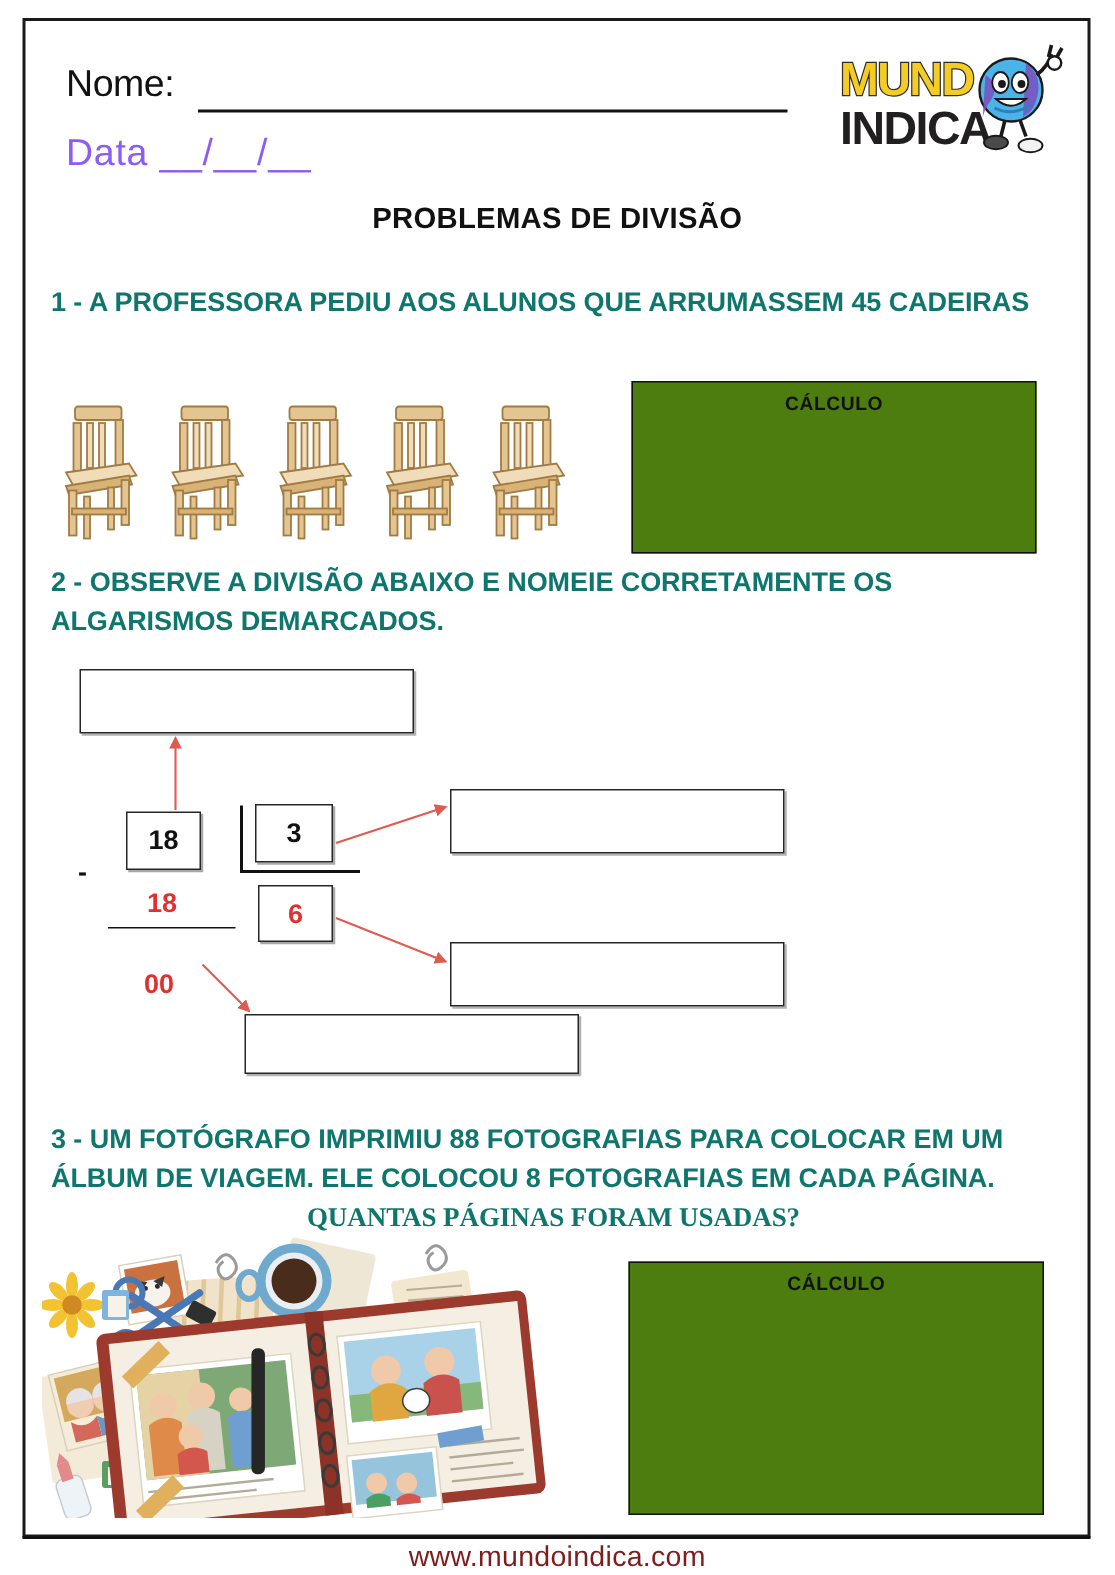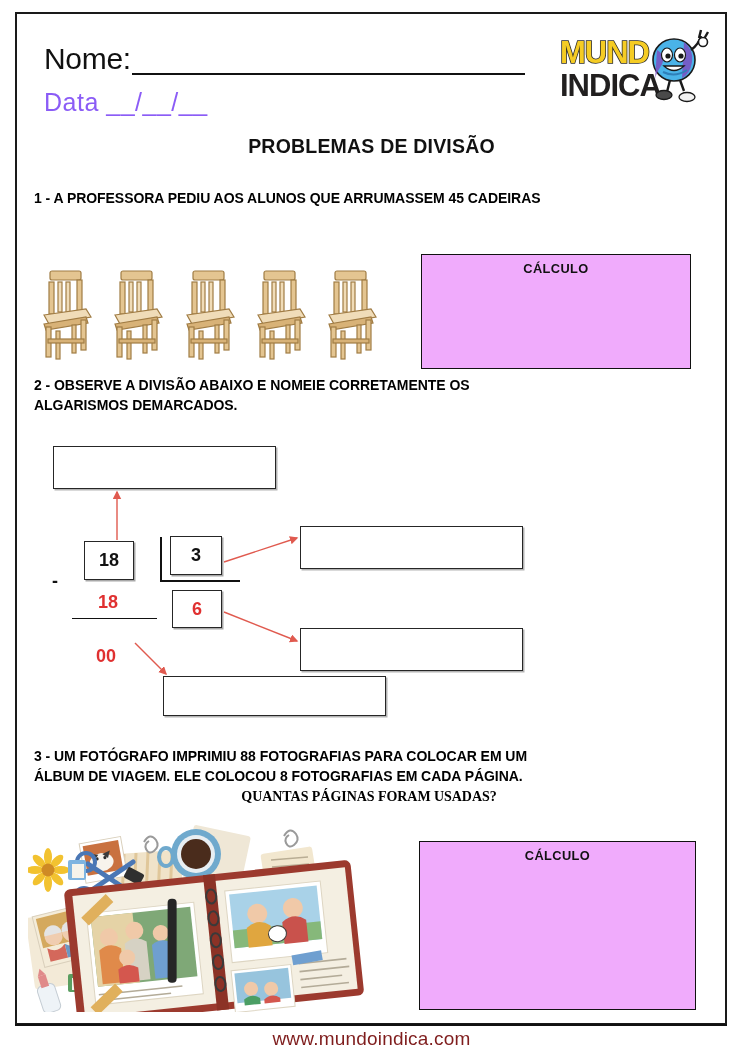--- a/index.html
+++ b/index.html
@@ -25,21 +25,21 @@
     height: 1013px;
     border: 2px solid #1a1a1a;
     box-sizing: border-box;
   }
 
   
   #name-row {
     position: absolute;
     left: 44px;
     top: 42px;
-    font-size: 30px;
+    font-size: 25px;
     color: #111;
     letter-spacing: -0.3px;
     white-space: nowrap;
   }
   #name-rule {
     position: absolute;
     left: 132px;
     top: 73px;
     width: 393px;
     height: 0;
@@ -74,37 +74,37 @@
     text-align: center;
     font-size: 19.5px;
     font-weight: bold;
     color: #111;
     letter-spacing: 0.2px;
   }
 
   
   .question-text {
     position: absolute;
-    font-size: 14px;
+    font-size: 18px;
     font-weight: bold;
-    color: #000000;
+    color: #0f766e;
     line-height: 1.45;
     letter-spacing: -0.05px;
   }
   #q1-text { left: 34px; top: 188px; width: 665px; }
   #q2-text { left: 34px; top: 375px; width: 640px; }
   #q3-text { left: 34px; top: 746px; width: 670px; }
   .q-line-center { text-align: center; font-family: Liberation Serif, serif; }
 
   
   .calculo-box {
     position: absolute;
     border: 1.6px solid #111;
     box-sizing: border-box;
-    background: #f0abfc;
+    background: #4d7c0f;
   }
   .calculo-label {
     text-align: center;
     font-size: 12.8px;
     font-weight: bold;
     color: #111;
     margin-top: 6px;
     letter-spacing: 0.4px;
   }
   #calc-box-1 { left: 421px; top: 254px; width: 270px; height: 115px; }

